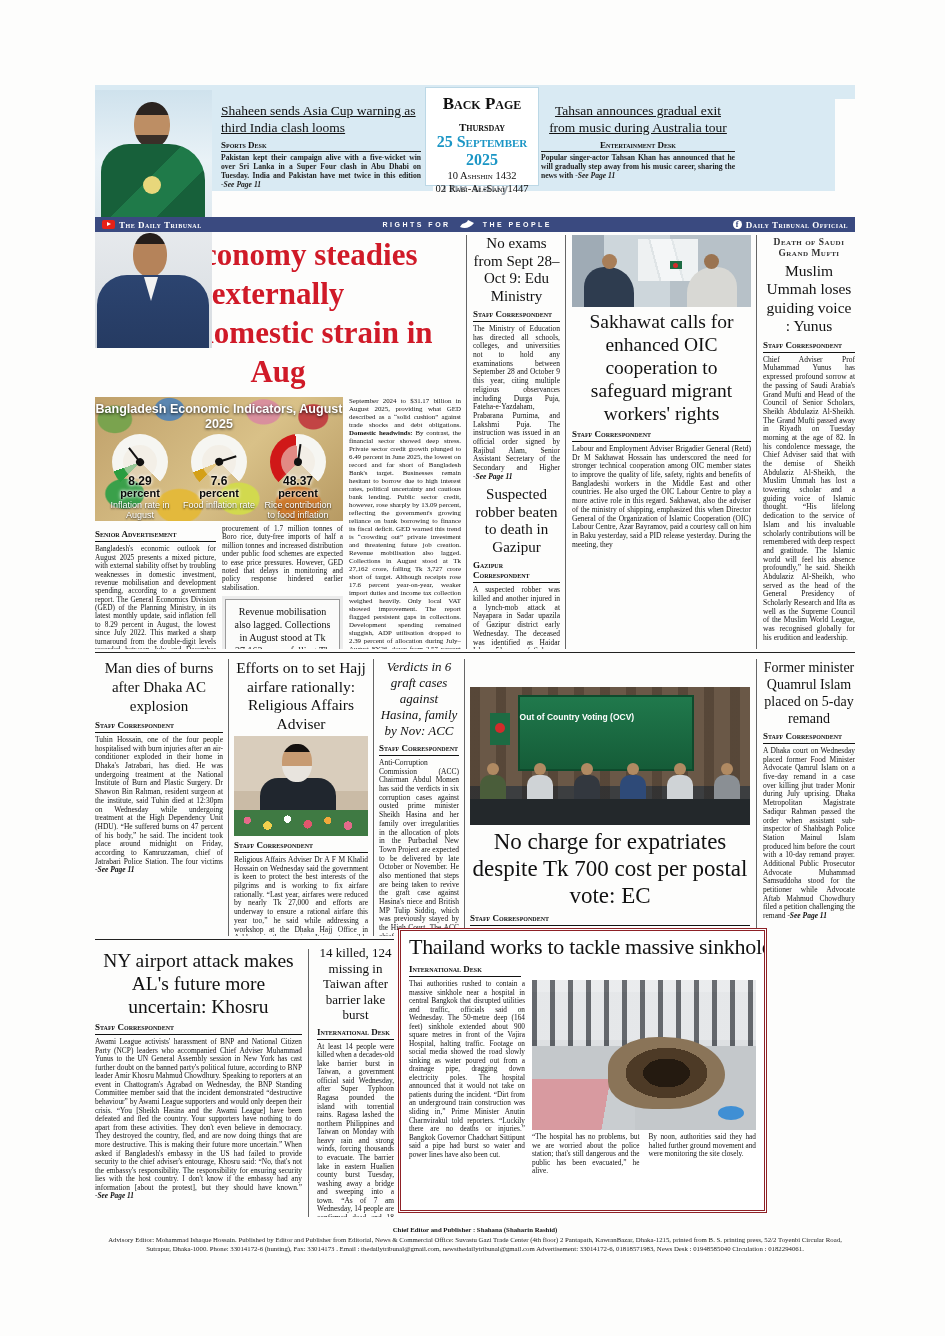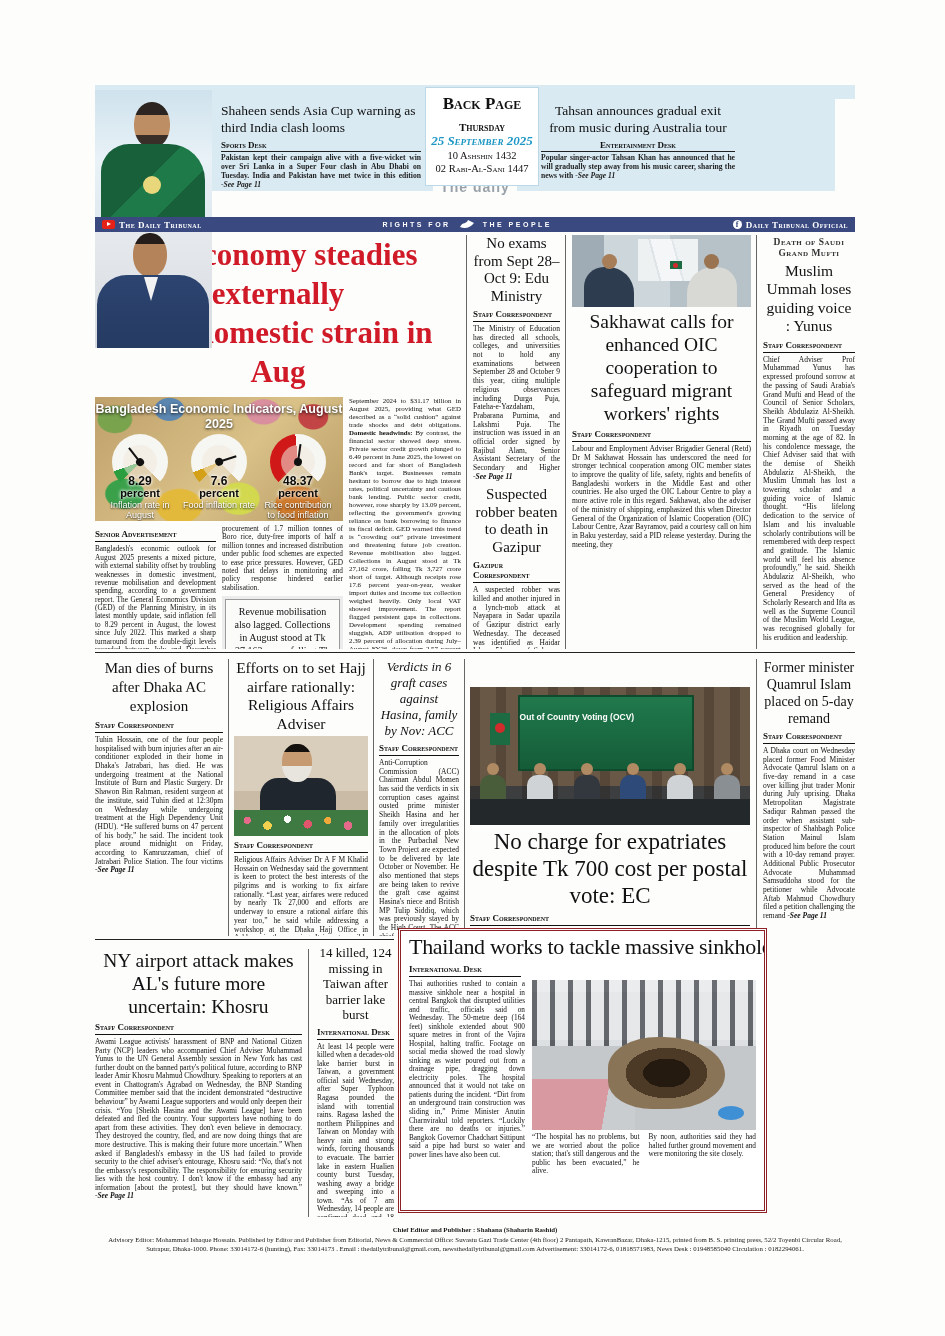--- a/index.html
+++ b/index.html
@@ -11,30 +11,30 @@
   .mh-strip{position:absolute;top:0;left:0;right:0;height:14px;background:#d9eaf3;}
   .mh-panel{position:absolute;top:14px;height:92px;background:#d9eaf3;}
   .mh-panel.l{left:20px;width:318px;}
   .mh-panel.r{right:20px;width:318px;}
   .mh-photo{position:absolute;top:5px;width:117px;height:129px;z-index:3;}
   .mh-photo.lft{left:0;}
   .mh-photo.rgt{right:0;}
   .teaser{position:absolute;top:18px;width:200px;z-index:4;}
   .teaser.l{left:126px;}
   .teaser.r{left:446px;width:194px;}
-  .teaser-h{font-size:13.5px;line-height:1.25;font-weight:400;}
+  .teaser-h{font-size:13.5px;line-height:1.25;font-weight:400;text-decoration:underline;}
   .teaser.r .teaser-h{text-align:center;}
   .desk{font-variant:small-caps;font-weight:bold;font-size:9px;border-bottom:1px solid #222;margin:3px 0 2px;padding-bottom:1px;}
   .teaser.r .desk{text-align:center;}
   .teaser-b{font-size:7.6px;line-height:1.18;text-align:justify;font-weight:bold;color:#222;}
   .seep{font-style:italic;font-weight:bold;white-space:nowrap;}
   .datebox{position:absolute;left:330px;top:2px;width:114px;height:99px;background:#fff;border:1px solid #bcd8e6;z-index:4;text-align:center;padding-top:7px;box-sizing:border-box;}
   .db-page{font-variant:small-caps;font-weight:bold;font-size:17px;line-height:1.1;}
   .db-day{font-variant:small-caps;font-weight:bold;font-size:11px;margin-top:7px;}
-  .db-date{font-variant:small-caps;font-weight:bold;font-size:13px;color:#1b96c5;font-style:italic;}
+  .db-date{font-variant:small-caps;font-weight:bold;font-size:16px;color:#1b96c5;}
   .db-line{font-variant:small-caps;font-size:10.5px;line-height:1.3;}
   .logo{position:absolute;left:0;right:0;top:94px;text-align:center;z-index:2;font-family:"Liberation Sans",sans-serif;}
   .logo-tag{font-weight:bold;font-size:14px;color:#9aa2a9;letter-spacing:1px;}
   .logo-name{font-weight:bold;font-size:37px;line-height:31px;letter-spacing:1px;color:#0c0c0c;}
   .logo-name .red{color:#d42027;}
   .mh-bar{position:absolute;left:0;right:0;bottom:0;height:15px;background:#3a4a80;color:#fff;display:flex;align-items:center;justify-content:space-between;padding:0 7px;z-index:5;}
   .bar-g{display:flex;align-items:center;gap:4px;font-variant:small-caps;font-weight:bold;font-size:9px;letter-spacing:0.5px;}
   .bar-slogan{display:flex;align-items:center;gap:8px;font-family:"Liberation Sans",sans-serif;font-size:7px;font-weight:bold;letter-spacing:2.5px;}
   .yt{width:13px;height:9px;background:#e62117;border-radius:2px;position:relative;display:inline-block;}
   .yt::after{content:"";position:absolute;left:5px;top:2px;border-left:4px solid #fff;border-top:2.5px solid transparent;border-bottom:2.5px solid transparent;}

